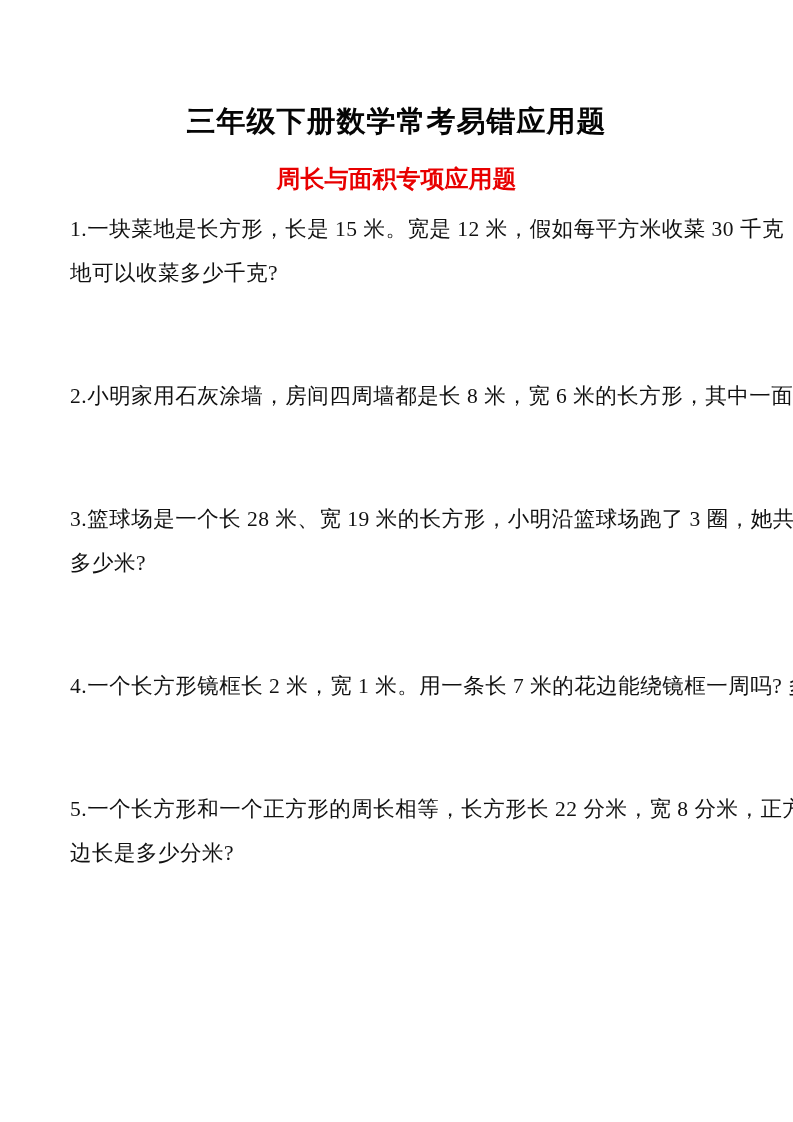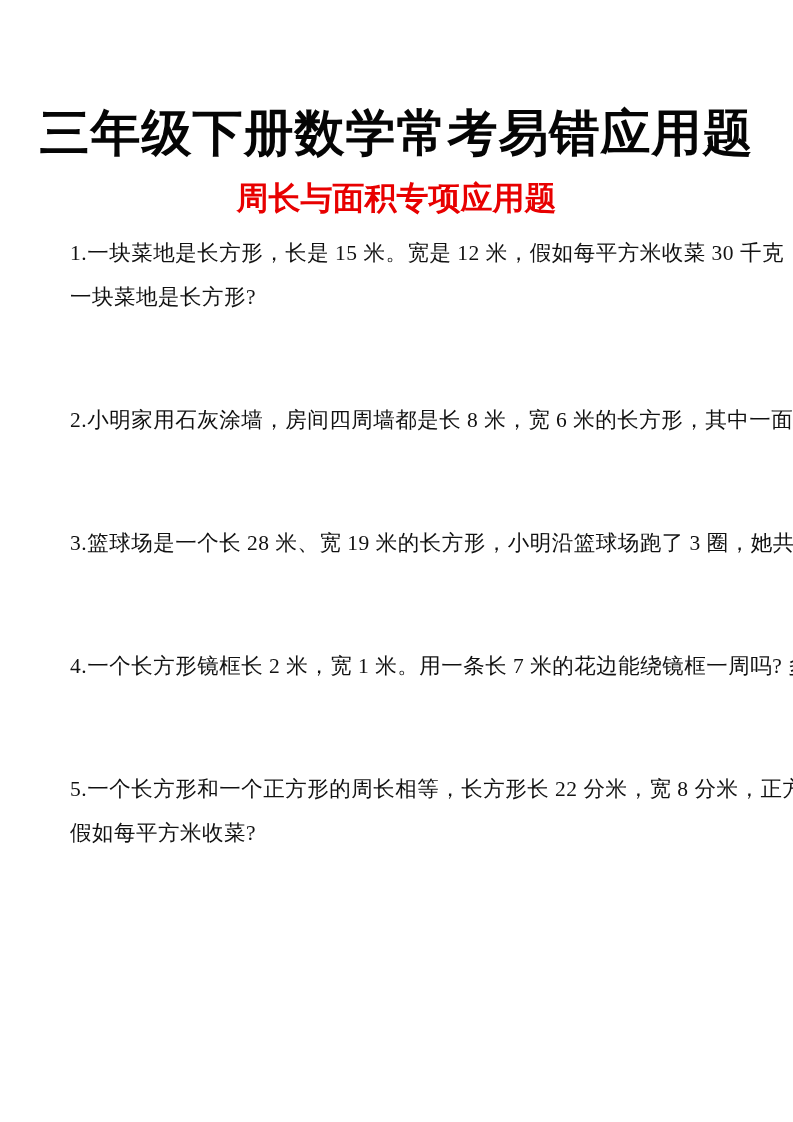--- a/index.html
+++ b/index.html
@@ -13,32 +13,32 @@
     height: 1122px;
     background: #ffffff;
     overflow: hidden;
     font-family: "Liberation Serif", "DejaVu Serif", serif;
   }
   .doc-title {
     margin: 0;
     padding-top: 106px;
     text-align: center;
     font-family: "Liberation Sans", "DejaVu Sans", sans-serif;
-    font-size: 50px;
+    font-size: 29px;
     font-weight: 900;
     letter-spacing: 1px;
     color: #050505;
     line-height: 1.1;
   }
   .doc-subtitle {
-    margin: 4px;
+    margin: 12px;
     padding-top: 16px;
     text-align: center;
     font-family: "Liberation Serif", "DejaVu Serif", serif;
-    font-size: 32px;
+    font-size: 24px;
     font-weight: bold;
     color: #e80000;
     line-height: 1.1;
   }
   .problems {
     margin: 15px 64px 0 70px;
     color: #111111;
     font-size: 21.5px;
   }
   .problem {
@@ -59,34 +59,35 @@
 <div class="page">
 
   <h1 class="doc-title">三年级下册数学常考易错应用题</h1>
 
   <h2 class="doc-subtitle">周长与面积专项应用题</h2>
 
   <div class="problems">
 
     <div class="problem">
       <div class="line">1.一块菜地是长方形，长是 15 米。宽是 12 米，假如每平方米收菜 30 千克，这块</div>
-      <div class="line">一块菜地是长方形?</div>
+      <div class="line">地可以收菜多少千克?</div>
     </div>
 
     <div class="problem">
       <div class="line">2.小明家用石灰涂墙，房间四周墙都是长 8 米，宽 6 米的长方形，其中一面墙上</div>
     </div>
 
     <div class="problem">
       <div class="line">3.篮球场是一个长 28 米、宽 19 米的长方形，小明沿篮球场跑了 3 圈，她共跑了</div>
+      <div class="line">多少米?</div>
     </div>
 
     <div class="problem">
       <div class="line">4.一个长方形镜框长 2 米，宽 1 米。用一条长 7 米的花边能绕镜框一周吗? 多多</div>
     </div>
 
     <div class="problem">
       <div class="line">5.一个长方形和一个正方形的周长相等，长方形长 22 分米，宽 8 分米，正方形的</div>
-      <div class="line">假如每平方米收菜?</div>
+      <div class="line">边长是多少分米?</div>
     </div>
 
   </div>
 </div>
 
 </body></html>

